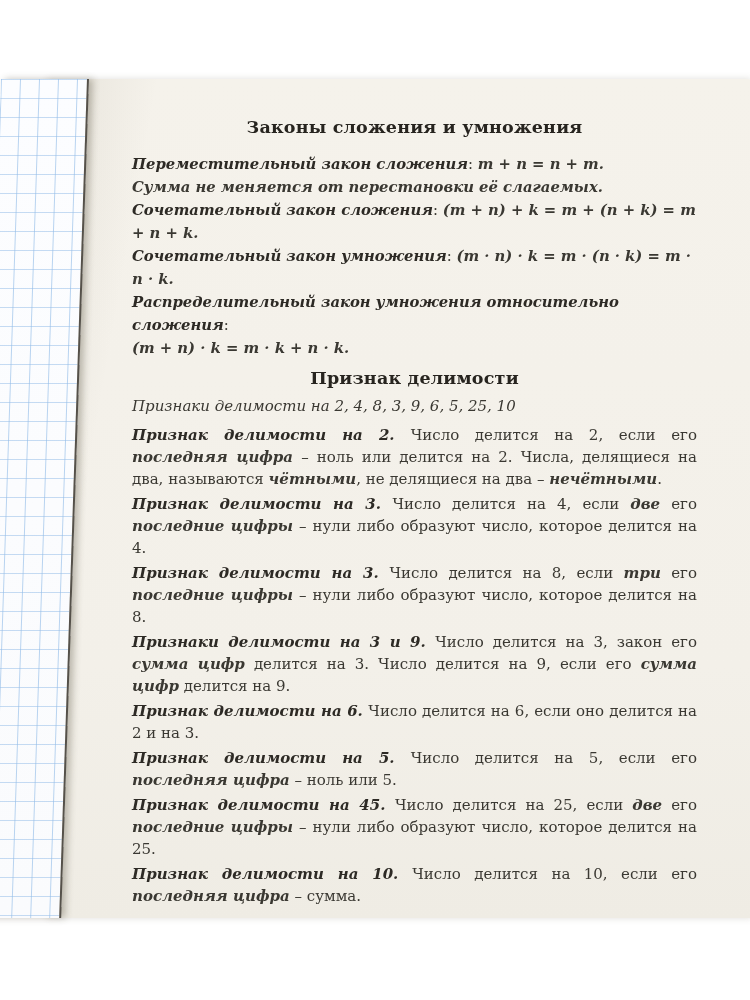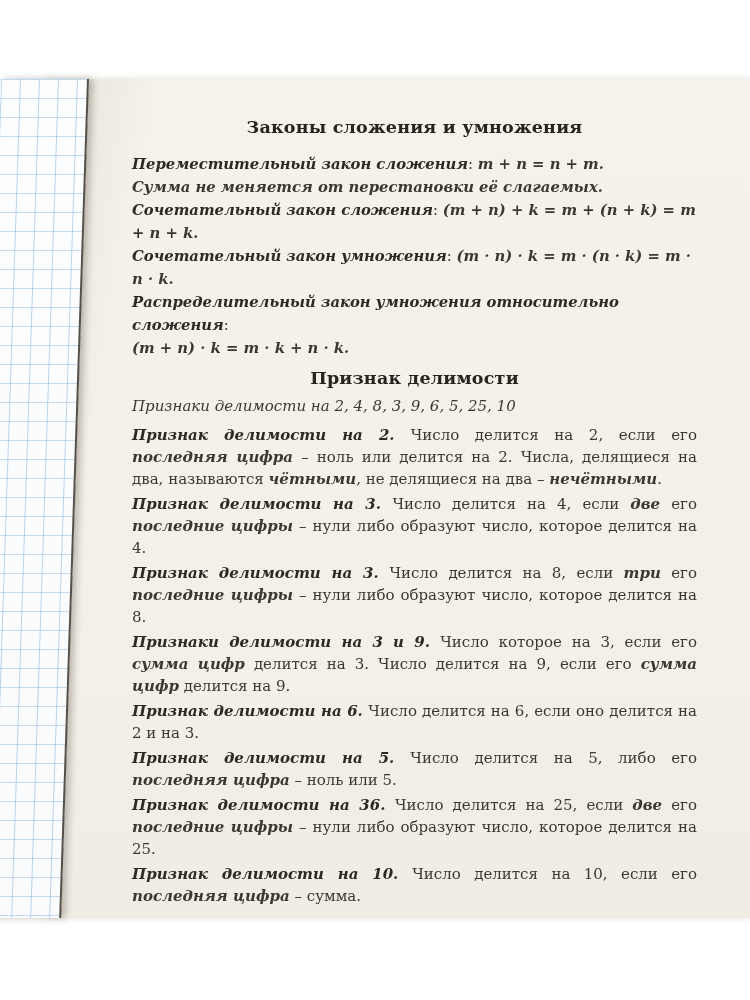--- a/index.html
+++ b/index.html
@@ -107,24 +107,24 @@
         <p class="law-line i">(m + n) · k = m · k + n · k.</p>
       </div>
 
       <h2 class="section-title second">Признак делимости</h2>
 
       <p class="intro">Признаки делимости на 2, 4, 8, 3, 9, 6, 5, 25, 10</p>
 
       <p class="rule"><span class="bi">Признак делимости на 2. </span><span class="r">Число делится на 2, если его </span><span class="i">последняя цифра</span><span class="r"> – ноль или делится на 2. Числа, делящиеся на два, называются </span><span class="i">чётными</span><span class="r">, не делящиеся на два – </span><span class="i">нечётными</span><span class="r">.</span></p>
       <p class="rule"><span class="bi">Признак делимости на 3. </span><span class="r">Число делится на 4, если </span><span class="i">две</span><span class="r"> его </span><span class="i">последние цифры</span><span class="r"> – нули либо образуют число, которое делится на 4.</span></p>
       <p class="rule"><span class="bi">Признак делимости на 3. </span><span class="r">Число делится на 8, если </span><span class="i">три</span><span class="r"> его </span><span class="i">последние цифры</span><span class="r"> – нули либо образуют число, которое делится на 8.</span></p>
-      <p class="rule"><span class="bi">Признаки делимости на 3 и 9. </span><span class="r">Число которое на 3, если его </span><span class="i">сумма цифр</span><span class="r"> делится на 3. Число делится на 9, если его </span><span class="i">сумма цифр</span><span class="r"> делится на 9.</span></p>
+      <p class="rule"><span class="bi">Признаки делимости на 3 и 9. </span><span class="r">Число делится на 3, закон его </span><span class="i">сумма цифр</span><span class="r"> делится на 3. Число делится на 9, если его </span><span class="i">сумма цифр</span><span class="r"> делится на 9.</span></p>
       <p class="rule"><span class="bi">Признак делимости на 6. </span><span class="r">Число делится на 6, если оно делится на 2 и на 3.</span></p>
-      <p class="rule"><span class="bi">Признак делимости на 5. </span><span class="r">Число делится на 5, либо его </span><span class="i">последняя цифра</span><span class="r"> – ноль или 5.</span></p>
-      <p class="rule"><span class="bi">Признак делимости на 36. </span><span class="r">Число делится на 25, если </span><span class="i">две</span><span class="r"> его </span><span class="i">последние цифры</span><span class="r"> – нули либо образуют число, которое делится на 25.</span></p>
+      <p class="rule"><span class="bi">Признак делимости на 5. </span><span class="r">Число делится на 5, если его </span><span class="i">последняя цифра</span><span class="r"> – ноль или 5.</span></p>
+      <p class="rule"><span class="bi">Признак делимости на 45. </span><span class="r">Число делится на 25, если </span><span class="i">две</span><span class="r"> его </span><span class="i">последние цифры</span><span class="r"> – нули либо образуют число, которое делится на 25.</span></p>
       <p class="rule"><span class="bi">Признак делимости на 10. </span><span class="r">Число делится на 10, если его </span><span class="i">последняя цифра</span><span class="r"> – сумма.</span></p>
 
     </div>
   </div>
 
   <div class="notebook"></div>
 
 </div>
 
 </body></html>

